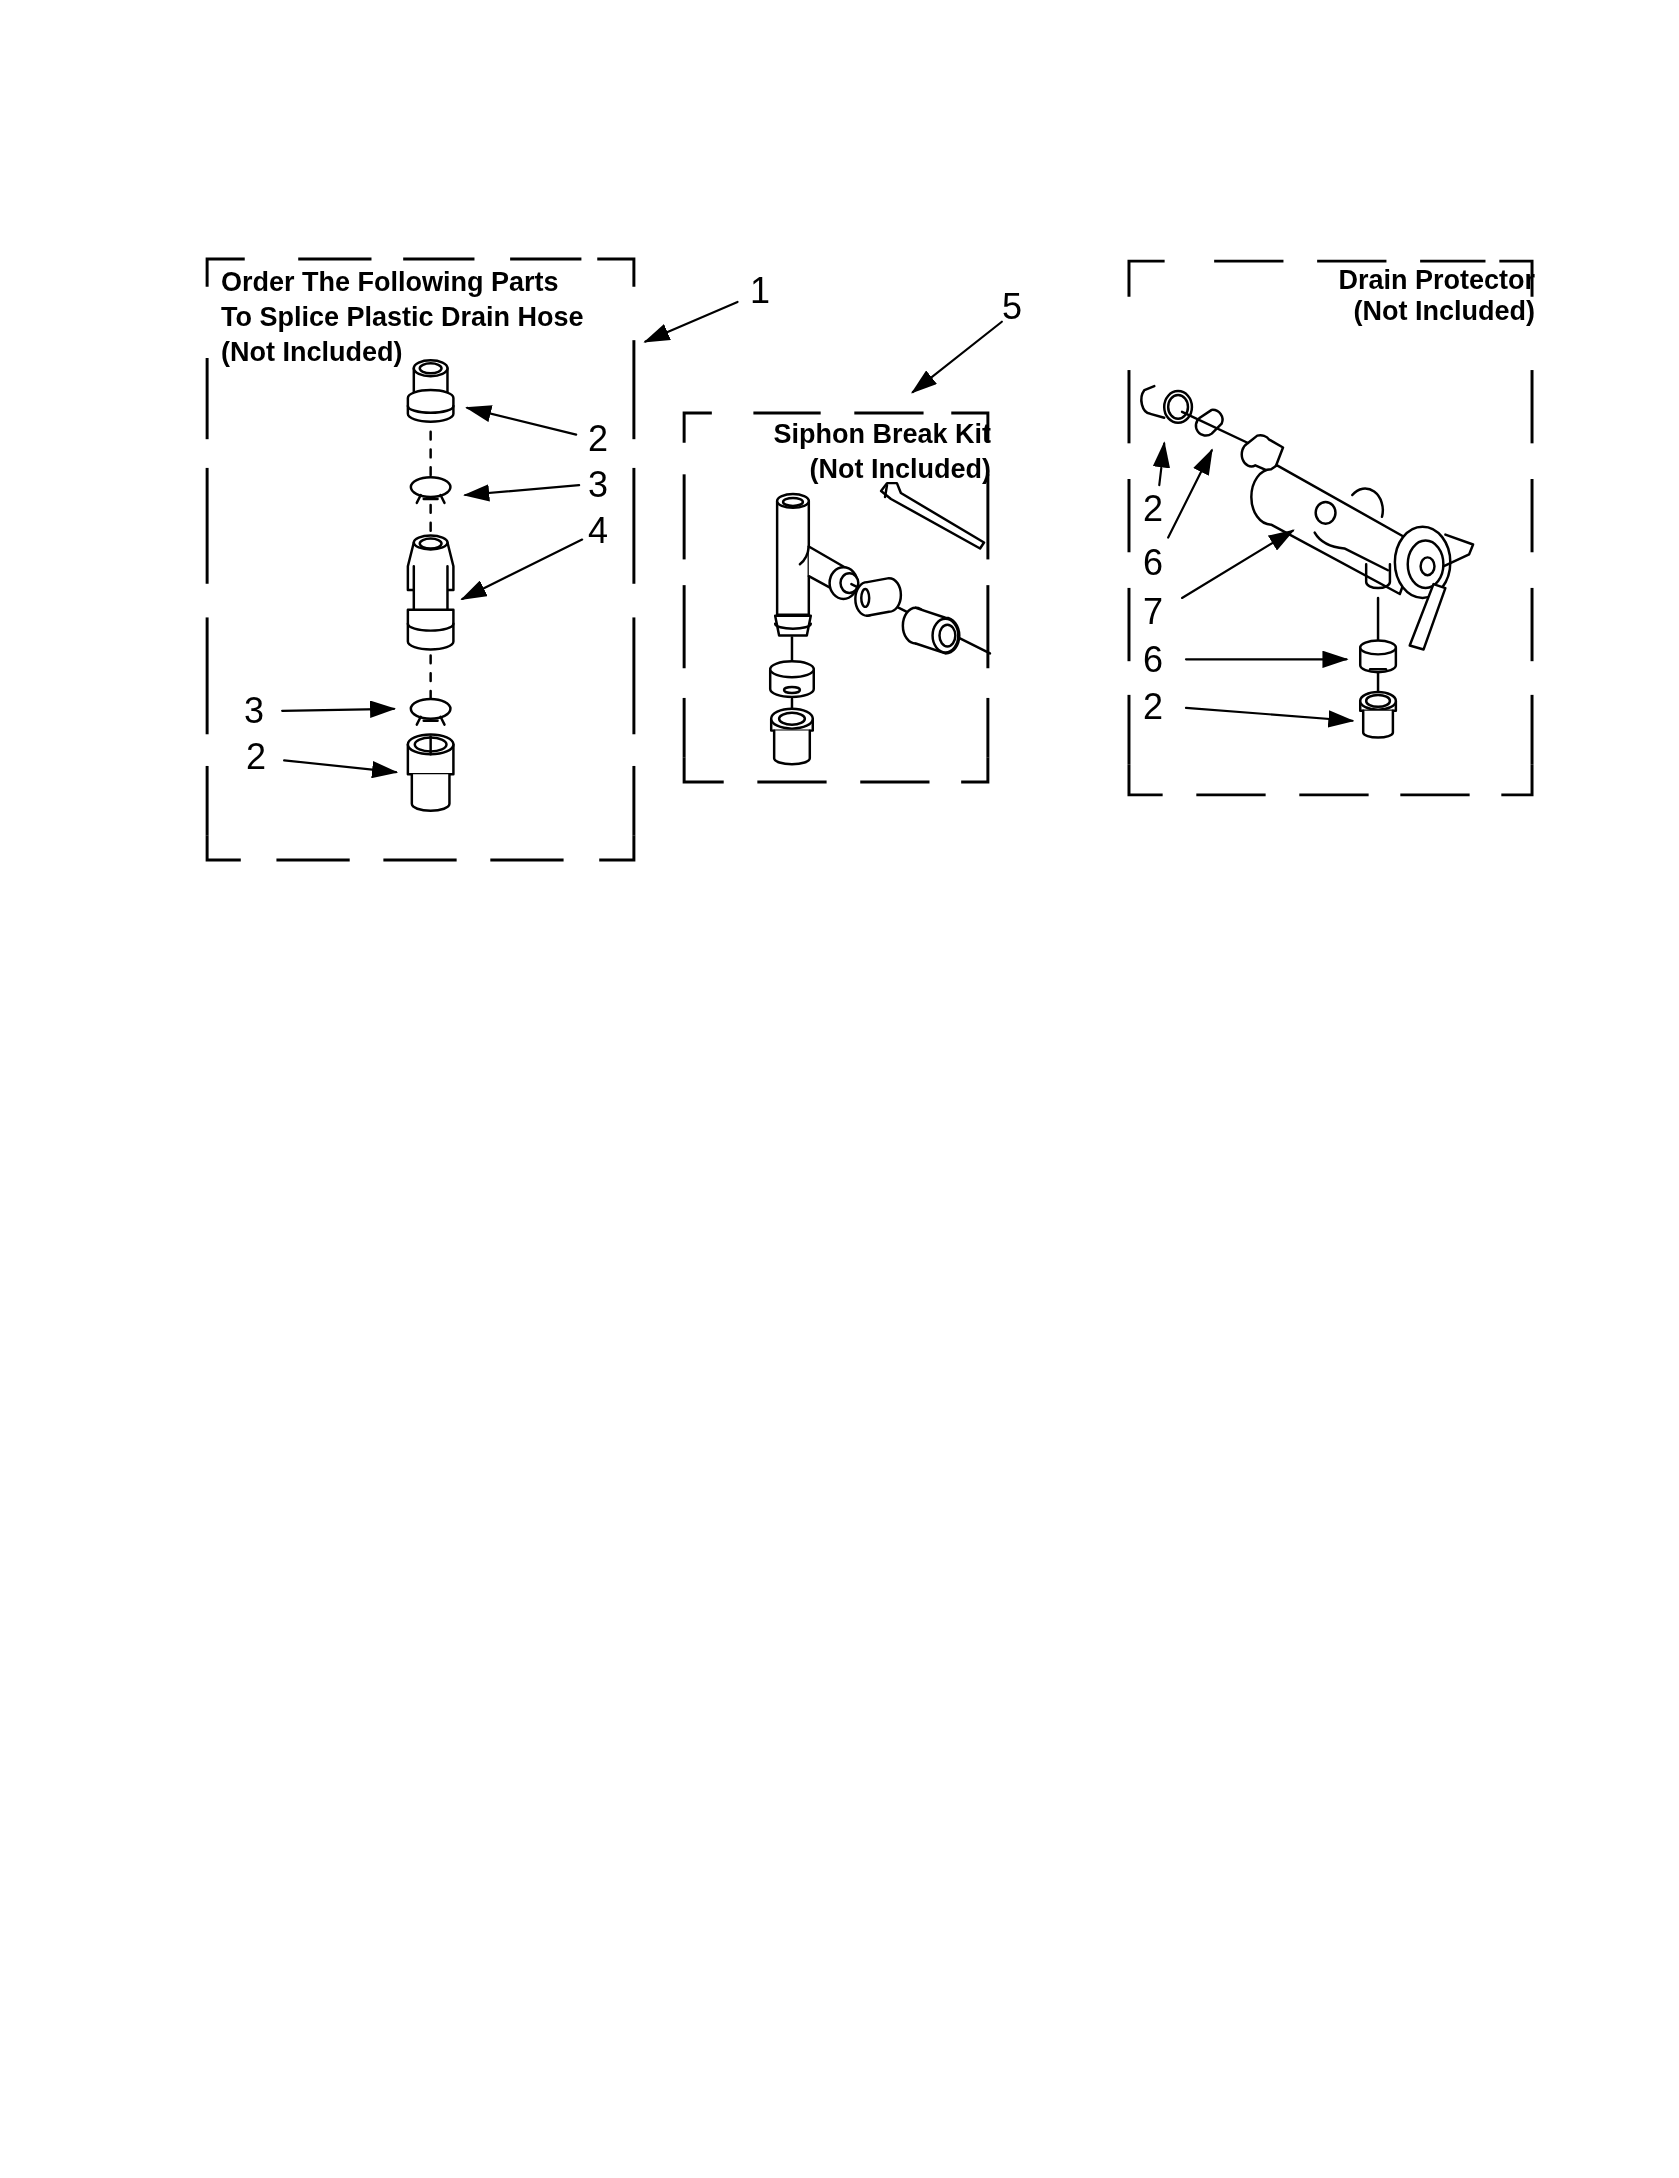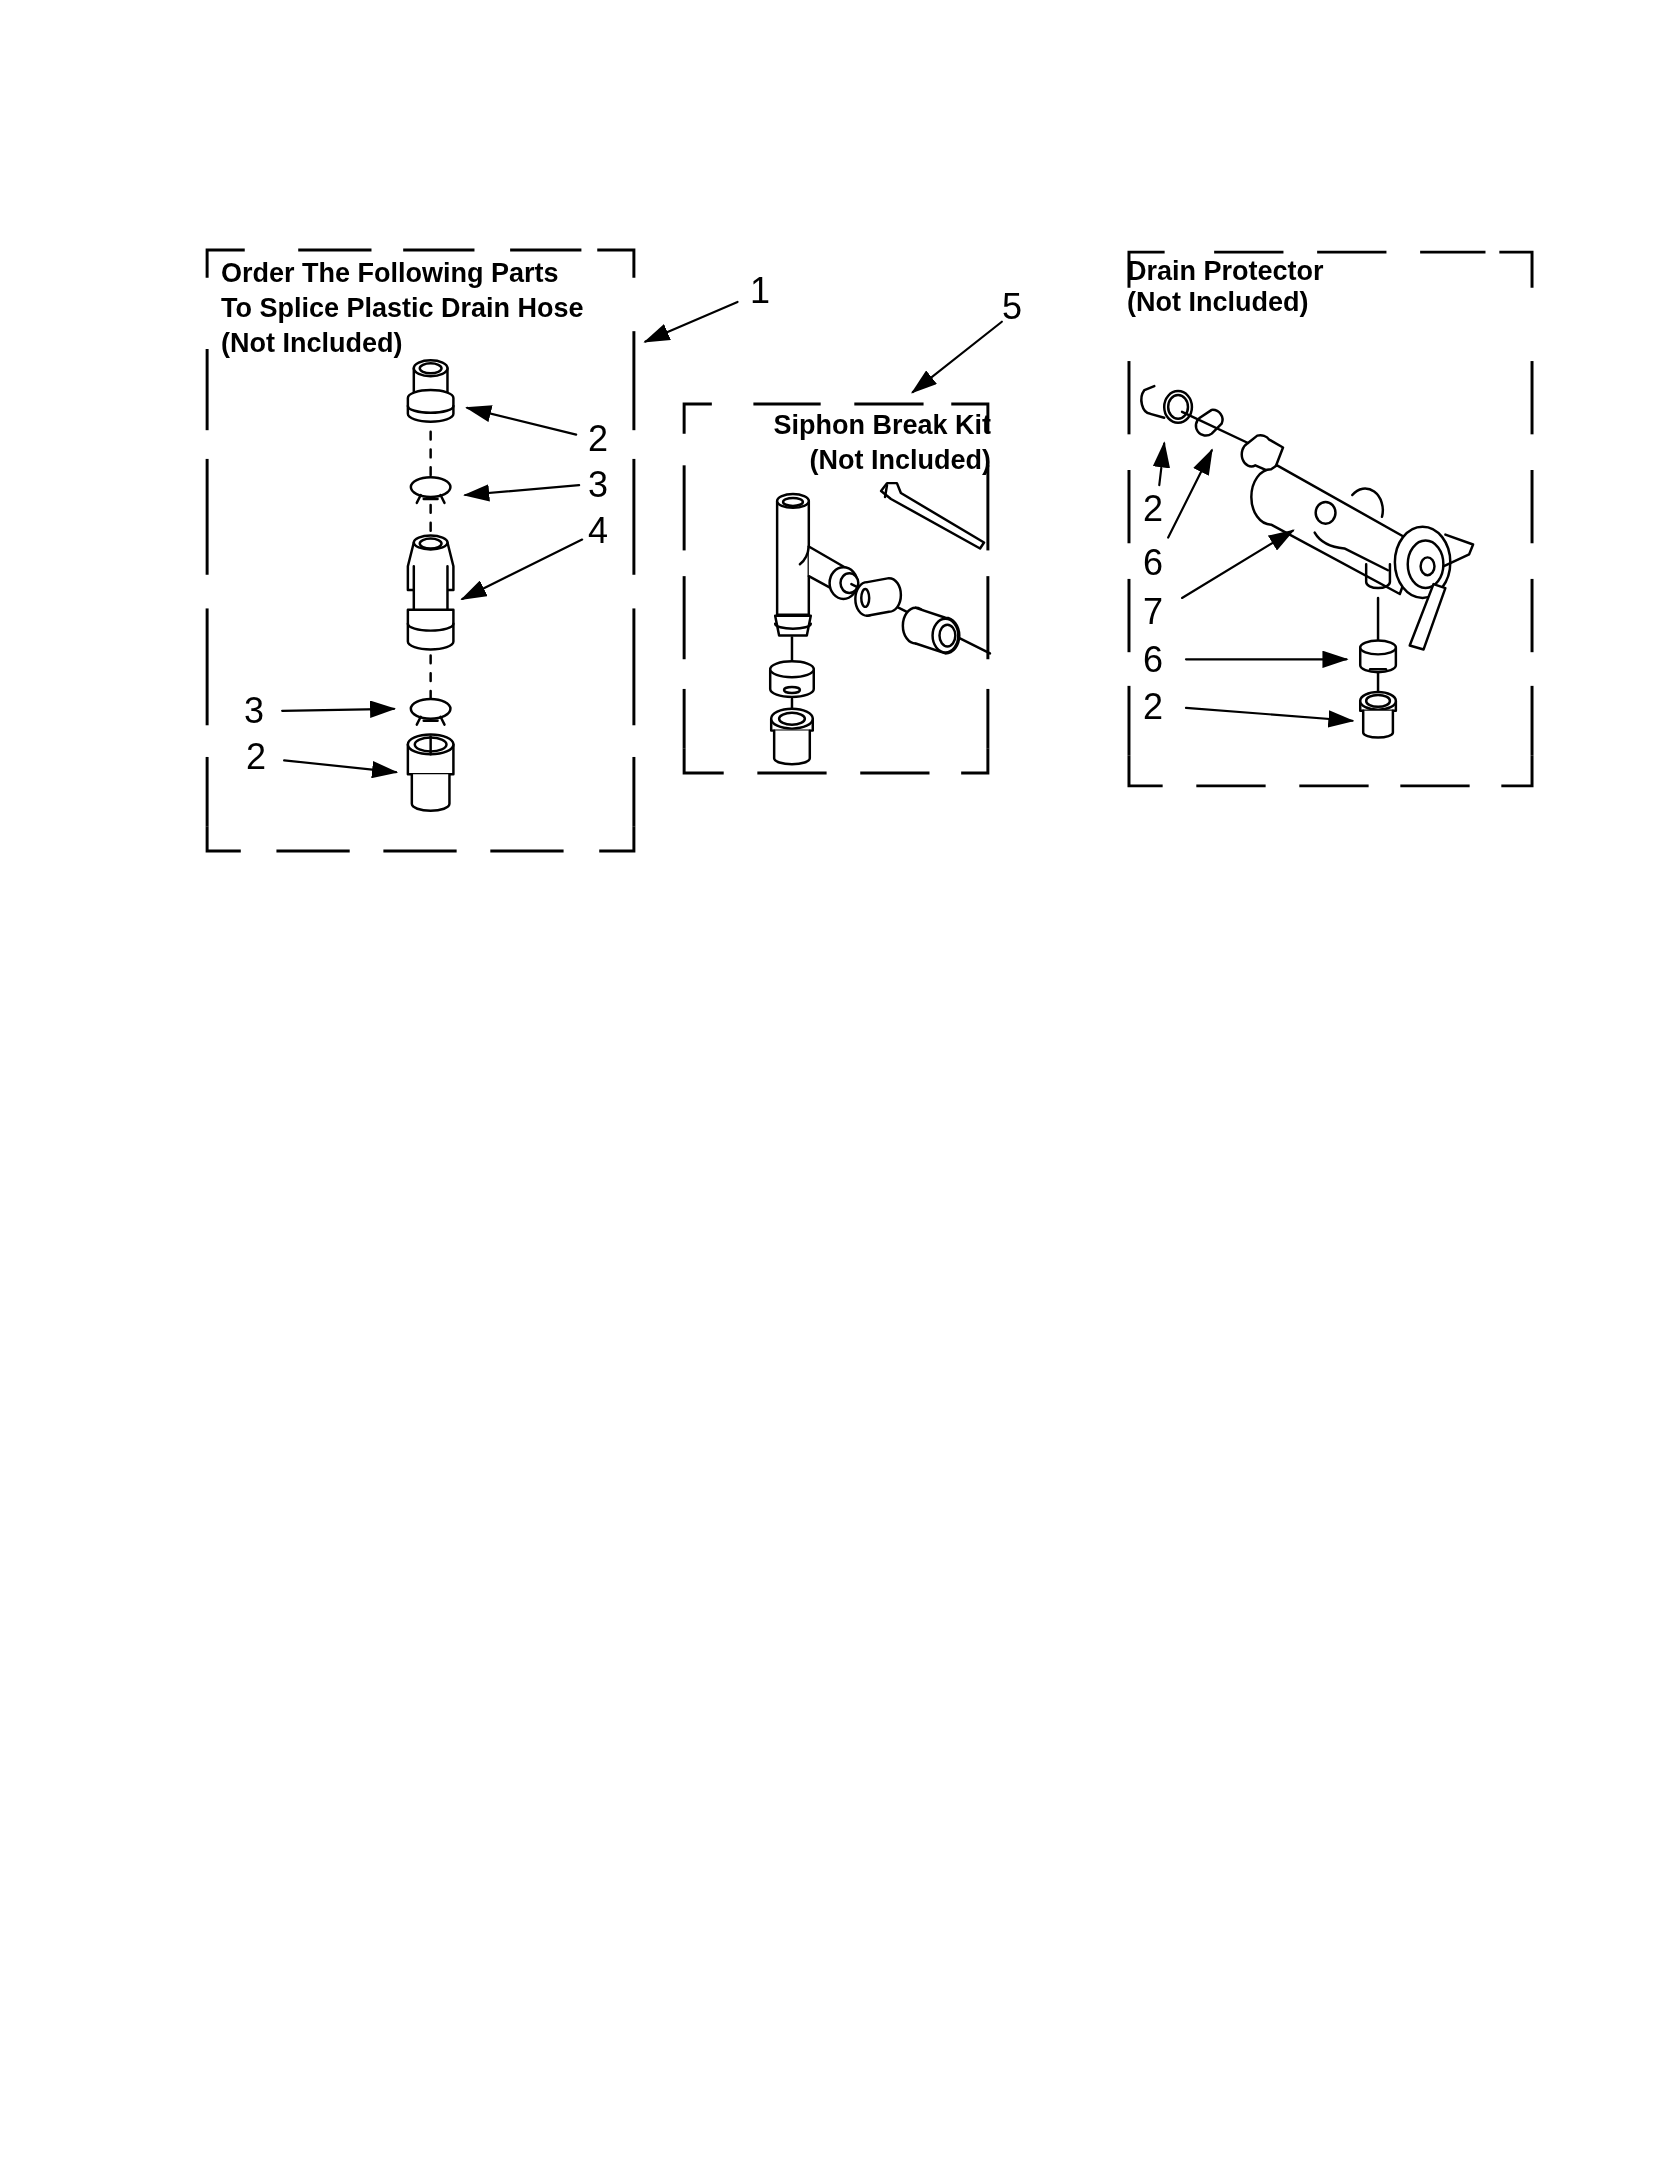--- a/index.html
+++ b/index.html
@@ -1,18 +1,18 @@
 <!DOCTYPE html>
 <html><head>
 <meta charset="utf-8">
 <style>
   html, body { margin:0; padding:0; background:#ffffff; }
   body { width:1679px; height:2178px; position:relative; overflow:hidden;
          font-family:"Liberation Sans", sans-serif; color:#000; }
-  .box { position:absolute; }
+  .box { position:absolute;margin-top:9px; }
   .box svg.frame { position:absolute; left:0; top:0; }
   .title { position:absolute; font-weight:bold; font-size:27px; line-height:35px; color:#000; white-space:nowrap; }
   .callout { position:absolute; font-size:36px; line-height:36px; color:#000; }
   svg.overlay { position:absolute; left:0; top:0; }
 </style>
 </head>
 <body>
 
 <div class="box" style="left:205px;top:248px;width:432px;height:606px;">
   <svg class="frame" width="432" height="606" viewBox="0 0 436 612">
@@ -85,21 +85,21 @@
       <line x1="409" y1="222" x2="409" y2="296"></line>
       <line x1="409" y1="332" x2="409" y2="406"></line>
       <line x1="409" y1="440" x2="409" y2="510"></line>
       <path d="M2 510 V541 H36"></path>
       <line x1="70" y1="541" x2="140" y2="541"></line>
       <line x1="174" y1="541" x2="244" y2="541"></line>
       <line x1="276" y1="541" x2="346" y2="541"></line>
       <path d="M378 541 H409 V510"></path>
     </g>
   </svg>
-  <div class="title" style="left:0;top:6px;width:408px;text-align:left;line-height:31px;">
+  <div class="title" style="left:0;top:6px;width:408px;text-align:right;line-height:31px;">
     <div>Drain Protector</div>
     <div>(Not Included)</div>
   </div>
 </div>
 
 <svg class="overlay" width="1679" height="891" viewBox="0 0 1696 900">
   <defs>
     <marker id="ah" markerWidth="12" markerHeight="8" refX="11" refY="4" orient="auto">
       <path d="M0 0 L12 4 L0 8 Z" fill="#000"></path>
     </marker>

